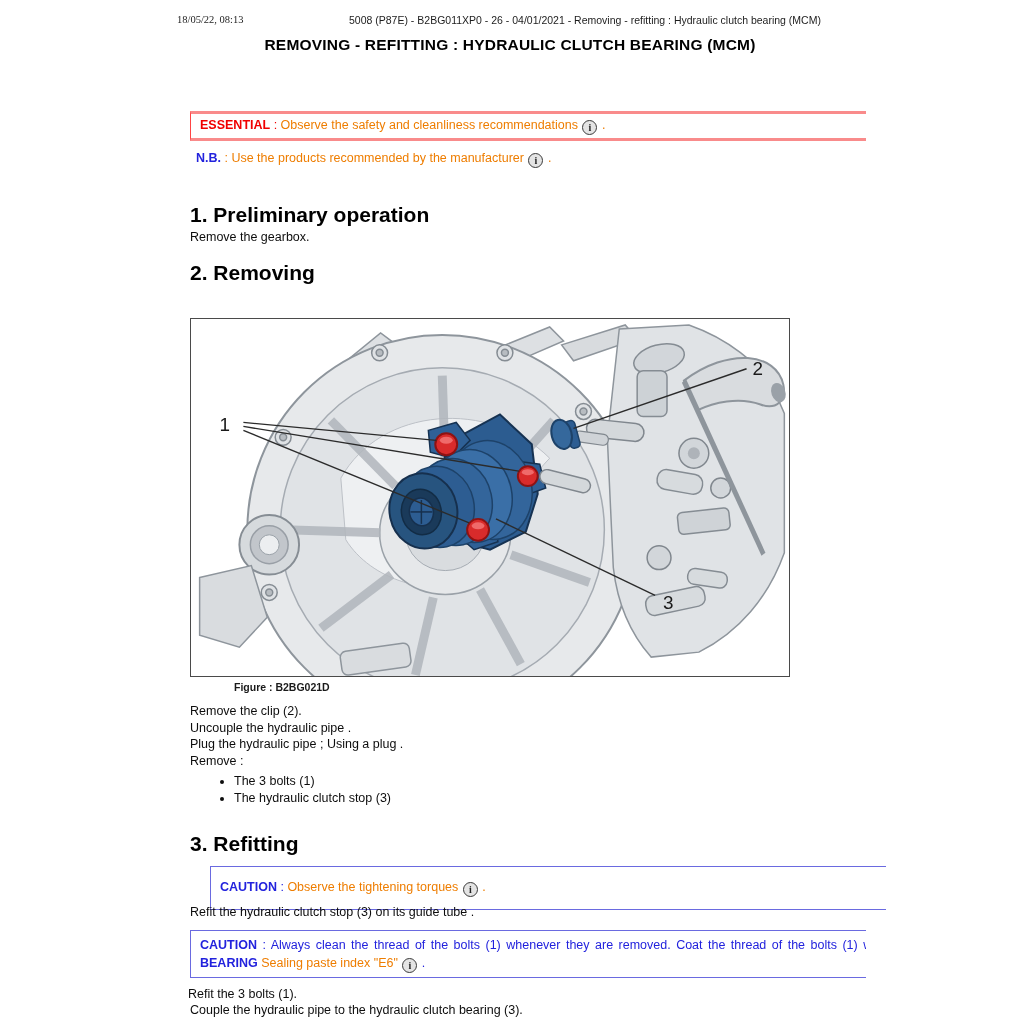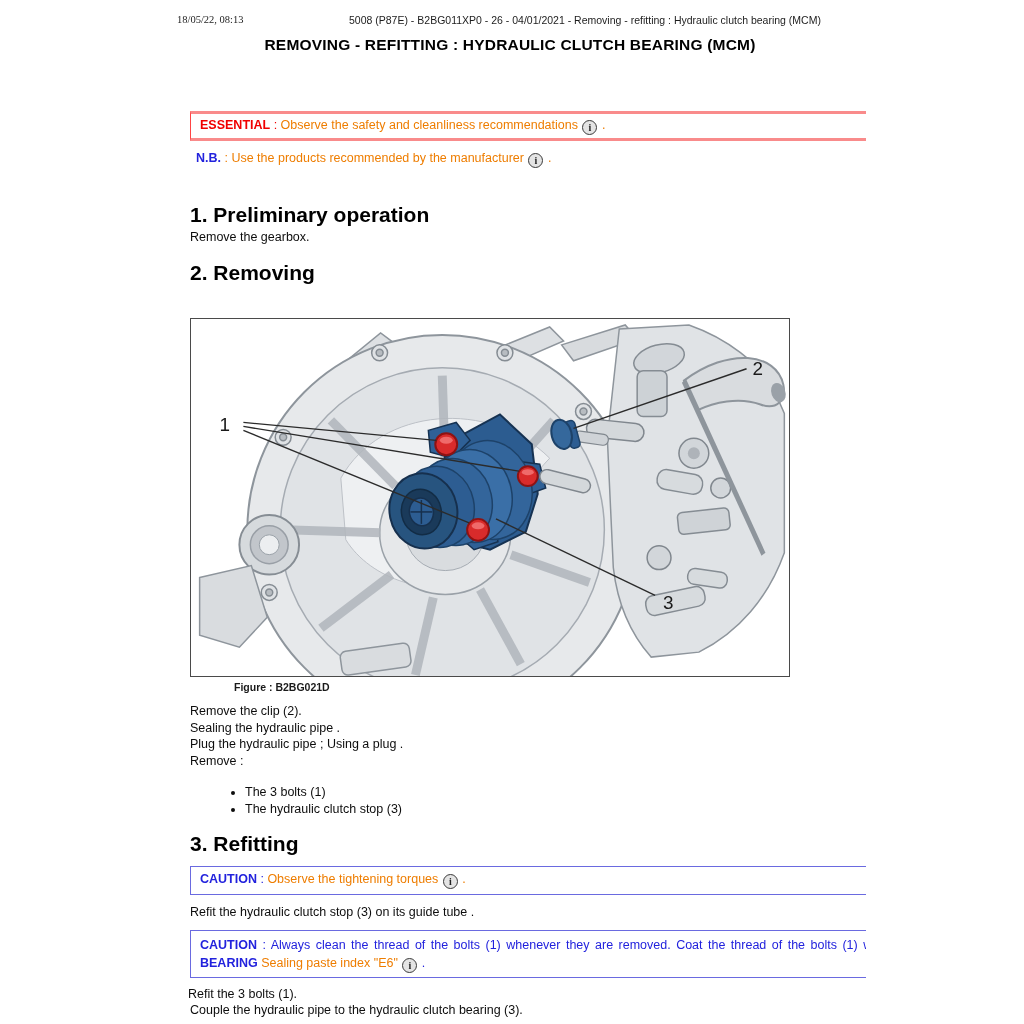--- a/index.html
+++ b/index.html
@@ -4,34 +4,34 @@
 <style>
   html,body{margin:0;padding:0;background:#ffffff;}
   body{width:1024px;height:1024px;position:relative;font-family:"Liberation Sans",sans-serif;color:#111;overflow:hidden;}
   .abs{position:absolute;}
   .small{font-size:10.5px;color:#1c1c1c;}
   .body-text{font-size:12.5px;line-height:16.5px;color:#0d0d0d;}
   .h-section{font-size:21px;font-weight:bold;color:#000;}
   .title{top:36px;left:0;width:1020px;text-align:center;font-weight:bold;font-size:15.5px;letter-spacing:.2px;color:#000;}
   .box{box-sizing:border-box;left:190px;width:676px;display:flex;align-items:center;padding:0 0 0 9px;font-size:12.5px;}
   .box-essential{top:111px;height:30px;border:1px solid #f44;border-right:0;border-top:3px solid #f98b8b;border-bottom:3px solid #f98b8b;}
-  .box-caution1{top:866px;height:29px;border:1px solid #6a6ae0;border-right:0;}
+  .box-caution1{top:866px;height:44px;border:1px solid #6a6ae0;border-right:0;margin-left:20px;}
   .box-caution2{top:930px;height:48px;border:1px solid #6a6ae0;border-right:0;display:block;padding-top:5px;}
   .red{color:#f00000;font-weight:bold;}
   .red-sep{color:#f00000;}
   .orange{color:#ee7d00;}
   .blue-b{color:#2222dd;font-weight:bold;}
   .blue{color:#2222dd;}
   .c2-l1{white-space:nowrap;overflow:hidden;word-spacing:2px;line-height:18px;}
   .c2-l2{line-height:18px;}
   .nb-line{top:151px;left:196px;font-size:12.5px;}
   .info-icon{display:inline-block;width:13px;height:13px;border:1.5px solid #3a3a3a;border-radius:50%;background:#e4e4e4;color:#222;font-family:"Liberation Serif",serif;font-weight:bold;font-size:10px;line-height:13px;text-align:center;vertical-align:-2px;margin:0 1px;}
   .figure-box{left:190px;top:318px;width:600px;height:359px;border:1px solid #4a4a4a;box-sizing:border-box;background:#fff;}
   .fig-caption{left:190px;top:681px;font-size:10.5px;font-weight:bold;color:#1a1a1a;margin-left:44px;}
-  ul.rm{margin:15px;padding-left:40px;}
+  ul.rm{margin:4px;padding-left:40px;}
   ul.rm li{font-size:12.5px;line-height:17px;color:#0d0d0d;}
 </style>
 </head>
 <body>
 
 <div class="abs small" style="left:177px;top:14px;font-family:Liberation Serif, serif;">18/05/22, 08:13</div>
 <div class="abs small" style="left:349px;top:14px;white-space:nowrap;">5008 (P87E) - B2BG011XP0 - 26 - 04/01/2021 - Removing - refitting : Hydraulic clutch bearing (MCM)</div>
 
 <div class="abs title">REMOVING - REFITTING : HYDRAULIC CLUTCH BEARING (MCM)</div>
 
@@ -154,21 +154,21 @@
 
     <text x="28" y="113" font-size="19" fill="#1a1a1a">1</text>
     <text x="564" y="56" font-size="19" fill="#1a1a1a">2</text>
     <text x="474" y="292" font-size="19" fill="#1a1a1a">3</text>
   </svg>
 </div>
 <div class="abs fig-caption">Figure : B2BG021D</div>
 
 <div class="abs body-text" style="left:190px;top:703px;">
   <div>Remove the clip (2).</div>
-  <div>Sealing the hydraulic pipe .</div>
+  <div>Uncouple the hydraulic pipe .</div>
   <div>Plug the hydraulic pipe ; Using a plug .</div>
   <div>Remove :</div>
   <ul class="rm">
     <li>The 3 bolts (1)</li>
     <li>The hydraulic clutch stop (3)</li>
   </ul>
 </div>
 
 <div class="abs h-section" style="left:190px;top:832px;">3. Refitting</div>
 

